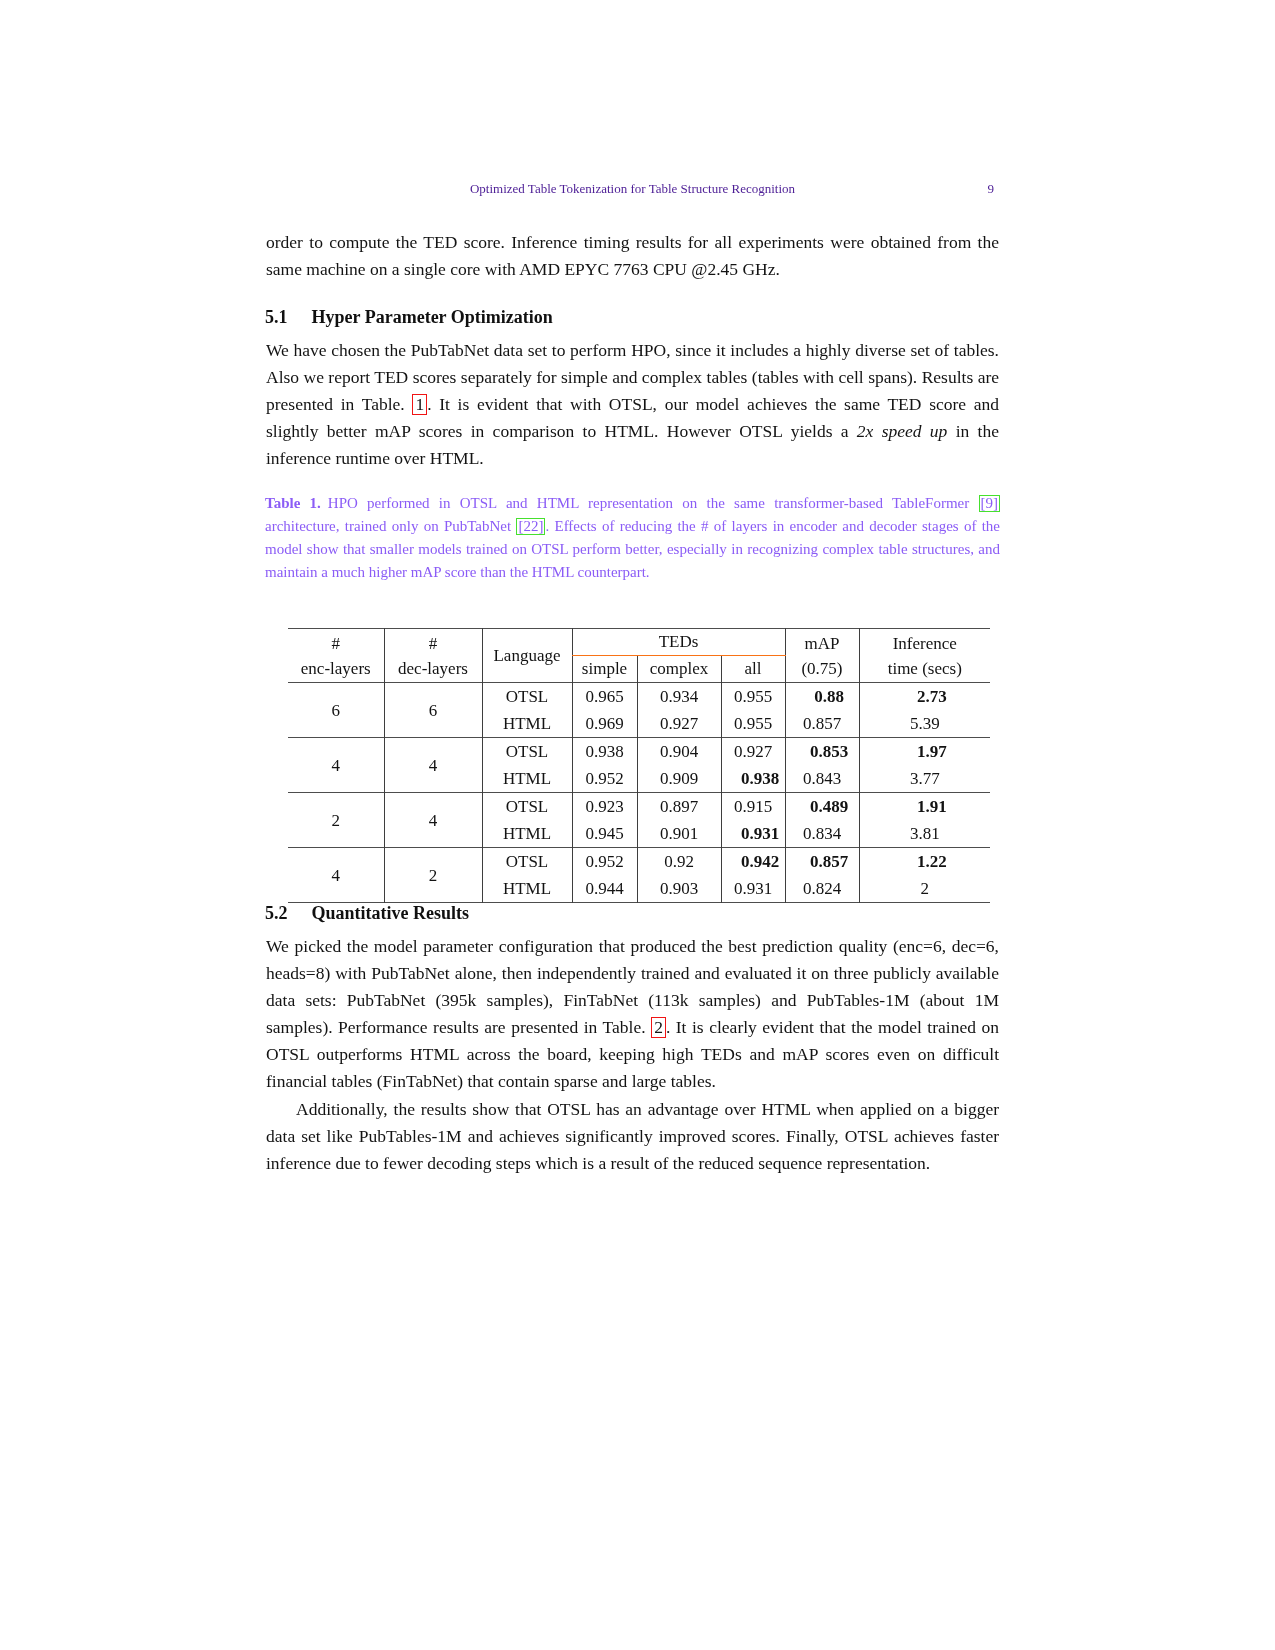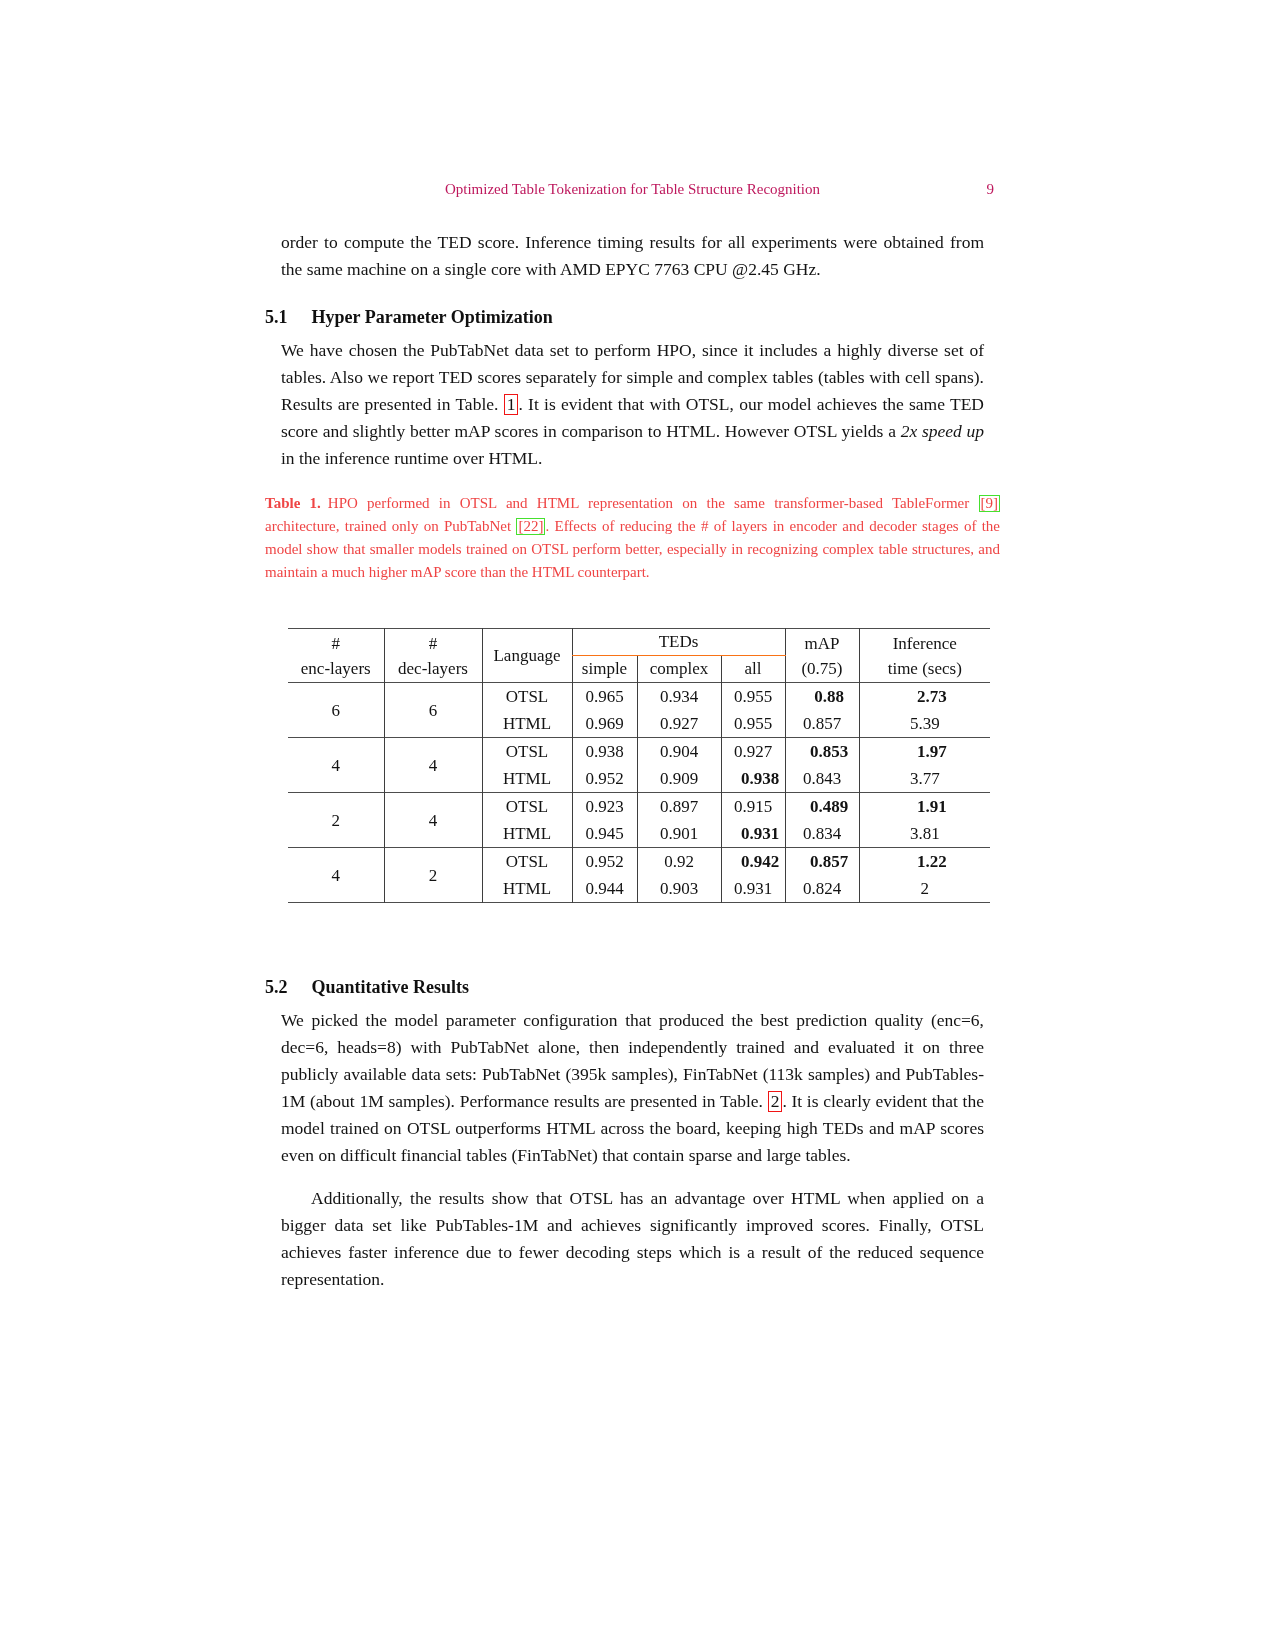--- a/index.html
+++ b/index.html
@@ -12,56 +12,56 @@
     overflow:hidden;
   }
   .content{
     position:absolute;left:265px;top:0;width:735px;
   }
   
   .running-head{
     position:relative;
     margin-top:181px;
     height:22px;
-    font-size:15px;
-    color:#be185d;
+    font-size:13px;
+    color:#4c1d95;
   }
   .running-title{
     display:block;text-align:center;
   }
   .page-number{
     position:absolute;right:6px;top:0;
   }
   
   .para{
-    margin:16px;
+    margin:1px;
     font-size:17.5px;
     line-height:27px;
     text-align:justify;
     color:#131313;
   }
   .para-intro{margin-top:26px;}
   
   .section-heading{
     margin:0;
     font-size:18px;
     font-weight:bold;
     color:#101010;
   }
   .heading-51{margin-top:24px;}
-  .heading-52{margin-top:74px;}
+  .heading-52{}
   .section-number{margin-right:24px;}
   .para-body{margin-top:9px;}
   
   .caption{
     margin-top:20px;
     font-size:15px;
     line-height:23px;
     text-align:justify;
-    color:#ef4444;
+    color:#8b5cf6;
   }
   .caption .seg-bold{margin-right:7px;}
   
   .seg-bold{font-weight:bold;}
   .seg-italic{font-style:italic;}
   .seg-ref-red{
     border:1.5px solid var(--ref-red,#f01414);
     padding:0 2px;
     display:inline-block;
     line-height:19px;

